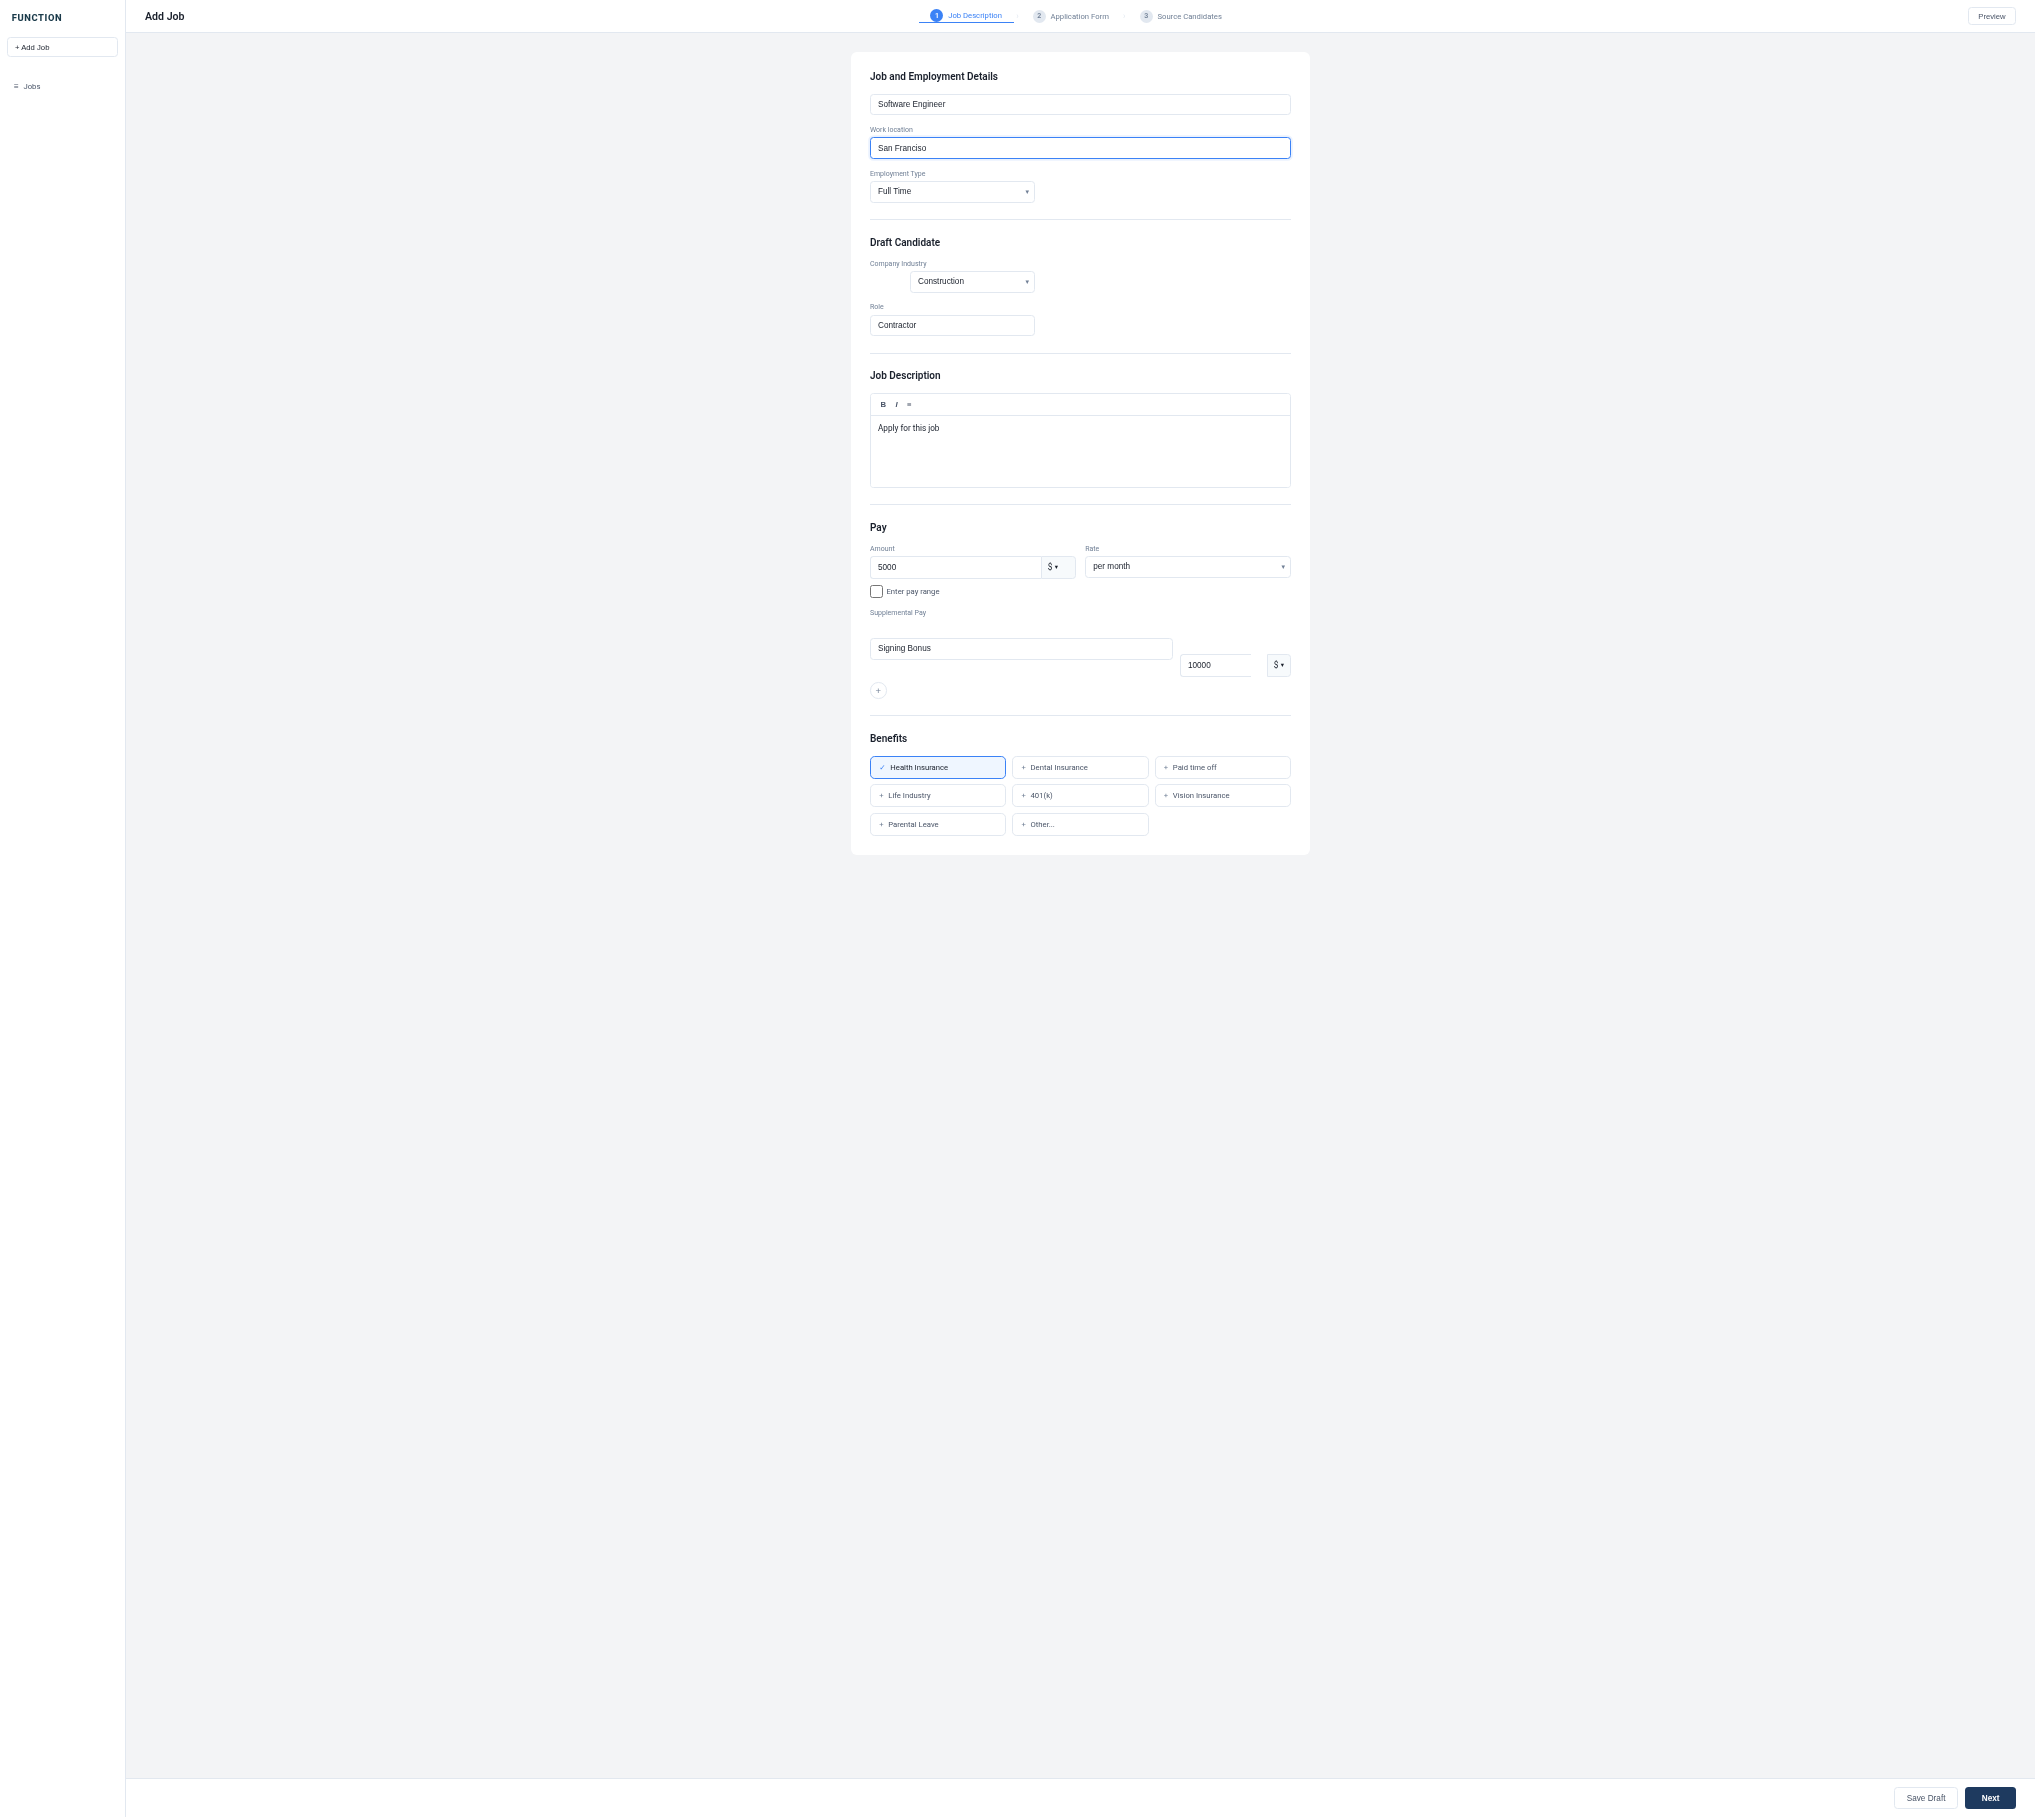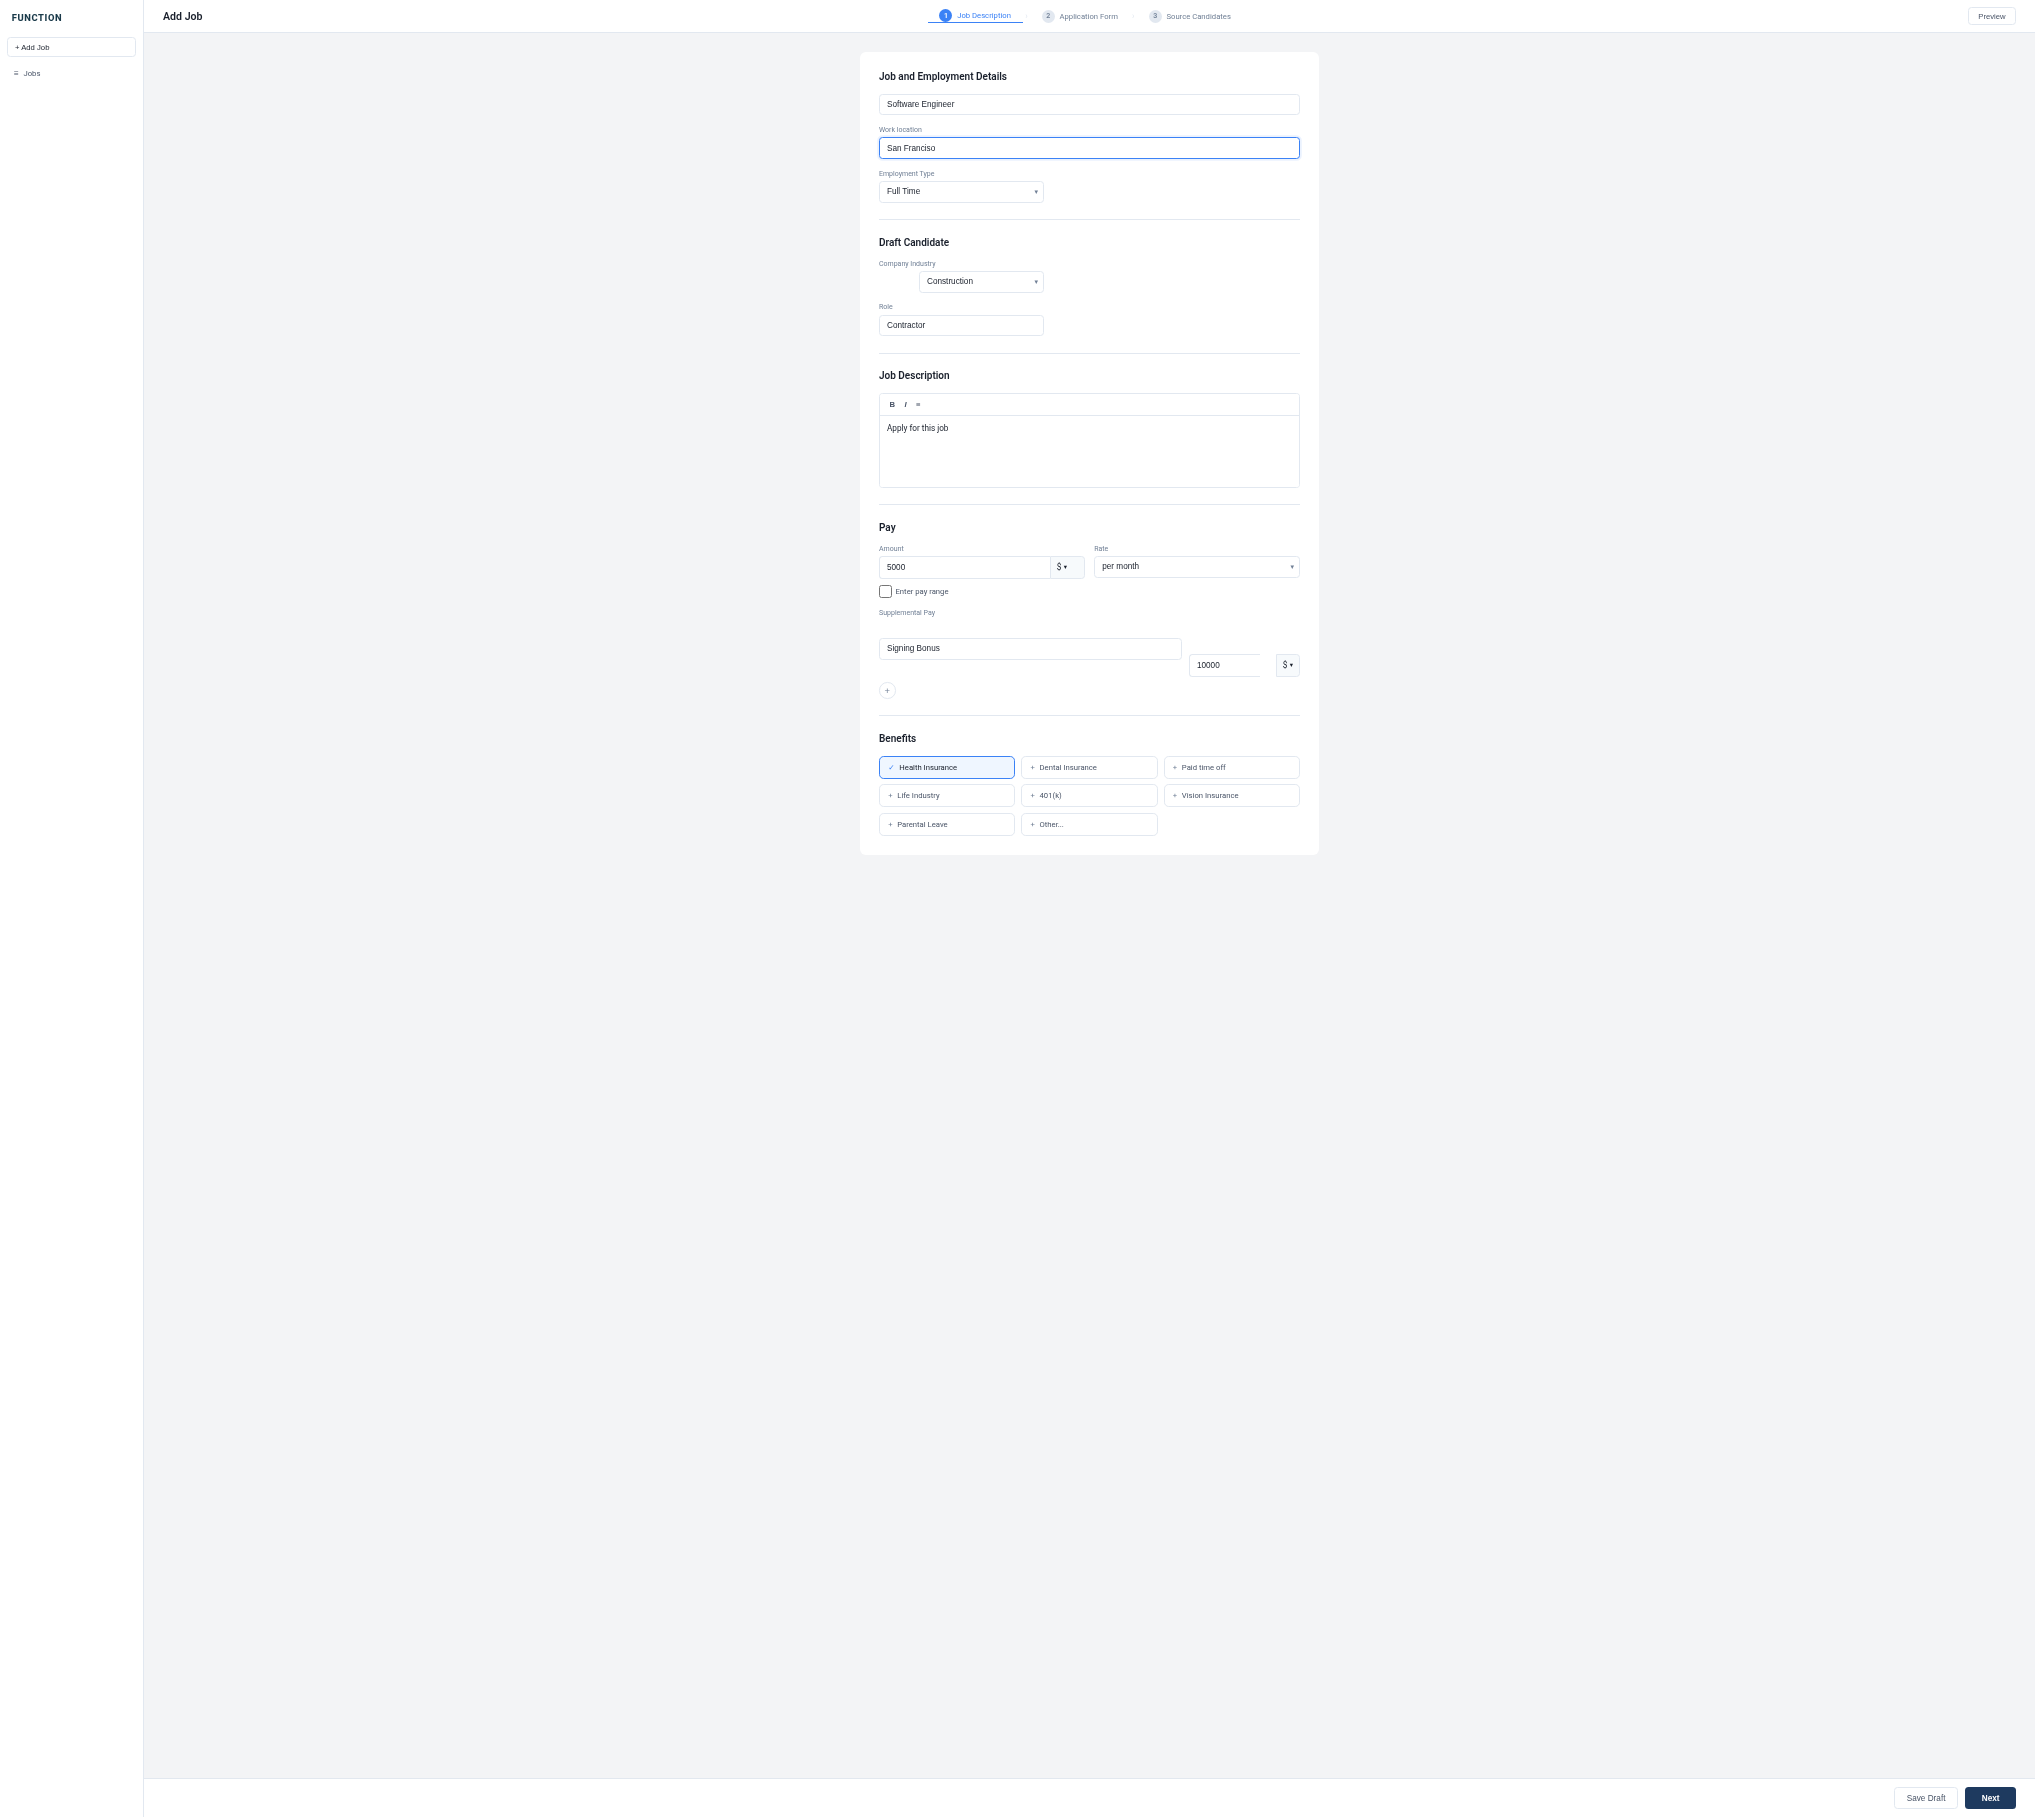--- a/index.html
+++ b/index.html
@@ -1,23 +1,23 @@
 <!DOCTYPE html>
 <html style="font-size:9.4px"><head>
   <meta charset="utf-8">
   <style>
     * { box-sizing: border-box; margin: 0; padding: 0; }
     body { font-family: -apple-system, BlinkMacSystemFont, 'Segoe UI', Roboto, sans-serif; background: #f3f4f6; color: #1a202c; font-size: 8.2px; }
 
     .app-container { display: flex; height: 100vh; }
 
     
-    .sidebar { width: 144px; background: #fff; border-right: 0.6px solid #e2e8f0; display: flex; flex-direction: column; padding: 9.4px 7px; flex-shrink: 0; }
+    .sidebar { width: 126px; background: #fff; border-right: 0.6px solid #e2e8f0; display: flex; flex-direction: column; padding: 9.4px 7px; flex-shrink: 0; }
     .logo { font-weight: 800; font-size: 9.4px; color: #1a3a4a; letter-spacing: 0.6px; margin-bottom: 11.8px; padding: 2.4px 4.7px; text-transform: uppercase; }
-    .add-job-btn { display: flex; align-items: center; gap: 3.5px; border: 0.6px solid #e2e8f0; border-radius: 3.5px; padding: 4.7px 7px; background: #fff; cursor: pointer; font-size: 7.7px; color: #1a202c; margin-bottom: 6px; }
+    .add-job-btn { display: flex; align-items: center; gap: 3.5px; border: 0.6px solid #e2e8f0; border-radius: 3.5px; padding: 4.7px 7px; background: #fff; cursor: pointer; font-size: 7.7px; color: #1a202c; margin-bottom: 19px; }
     .nav-item { display: flex; align-items: center; gap: 4.7px; padding: 4.7px 7px; border-radius: 3.5px; cursor: pointer; font-size: 7.7px; color: #4a5568; }
     .nav-icon { font-size: 8.2px; }
 
     
     .main { flex: 1; display: flex; flex-direction: column; overflow: hidden; }
 
     
     .top-header { background: #fff; border-bottom: 0.6px solid #e2e8f0; padding: 0 19px; height: 33px; display: flex; align-items: center; justify-content: space-between; flex-shrink: 0; }
     .page-title { font-size: 10.6px; font-weight: 600; color: #1a202c; }
     .steps-nav { display: flex; align-items: center; gap: 0; }

